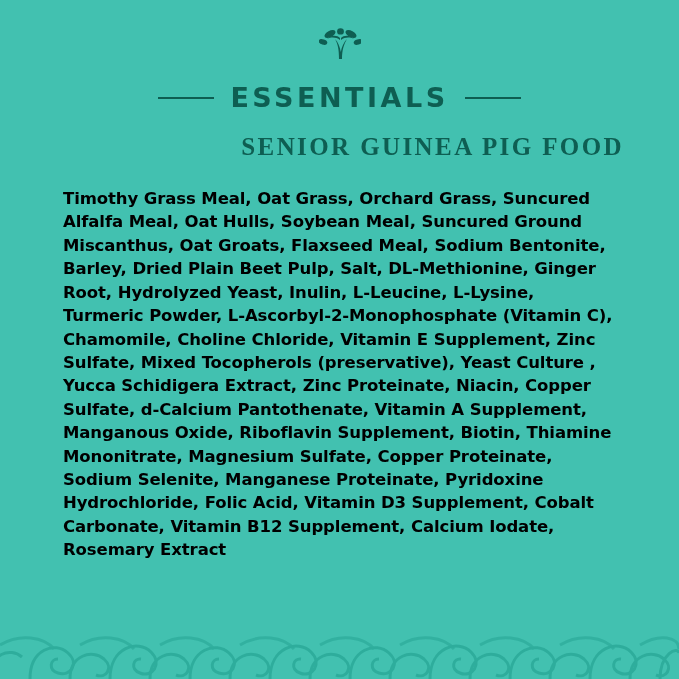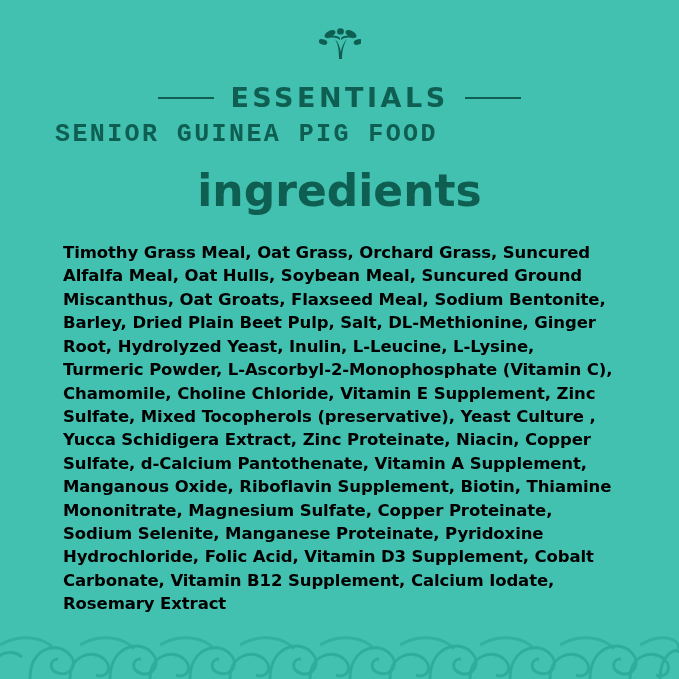--- a/index.html
+++ b/index.html
@@ -66,27 +66,27 @@
   .brand-essentials {
     font-family: "DejaVu Sans", sans-serif;
     font-weight: bold;
     font-size: 27px;
     letter-spacing: 3.5px;
     color: #0e5e52;
     line-height: 1;
   }
 
   .brand-sub {
-    text-align: left;
-    font-family: Liberation Mono, monospace;
+    text-align: right;
+    font-family: Liberation Serif, serif;
     font-weight: bold;
     font-size: 25px;
     letter-spacing: 2.4px;
     color: #0e5e52;
-    margin-top: 11px;
+    margin-top: 23px;
     line-height: 1;
   }
 
   .title {
     text-align: center;
     font-family: "DejaVu Sans", sans-serif;
     font-weight: bold;
     font-size: 44px;
     color: #0e5e52;
     margin-top: 22px;
@@ -168,18 +168,17 @@
     </div>
 
     <div class="brand-line">
       <span class="rule"></span>
       <span class="brand-essentials">ESSENTIALS</span>
       <span class="rule"></span>
     </div>
 
     <div class="brand-sub">SENIOR GUINEA PIG FOOD</div>
 
-    <div class="title">ingredients</div>
 
     <div class="ingredients-body">Timothy Grass Meal, Oat Grass, Orchard Grass, Suncured Alfalfa Meal, Oat Hulls, Soybean Meal, Suncured Ground Miscanthus, Oat Groats, Flaxseed Meal, Sodium Bentonite, Barley, Dried Plain Beet Pulp, Salt, DL-Methionine, Ginger Root, Hydrolyzed Yeast, Inulin, L-Leucine, L-Lysine, Turmeric Powder, L-Ascorbyl-2-Monophosphate (Vitamin C), Chamomile, Choline Chloride, Vitamin E Supplement, Zinc Sulfate, Mixed Tocopherols (preservative), Yeast Culture , Yucca Schidigera Extract, Zinc Proteinate, Niacin, Copper Sulfate, d-Calcium Pantothenate, Vitamin A Supplement, Manganous Oxide, Riboflavin Supplement, Biotin, Thiamine Mononitrate, Magnesium Sulfate, Copper Proteinate, Sodium Selenite, Manganese Proteinate, Pyridoxine Hydrochloride, Folic Acid, Vitamin D3 Supplement, Cobalt Carbonate, Vitamin B12 Supplement, Calcium Iodate, Rosemary Extract</div>
 
   </div>
 </div>
 
 </body></html>

